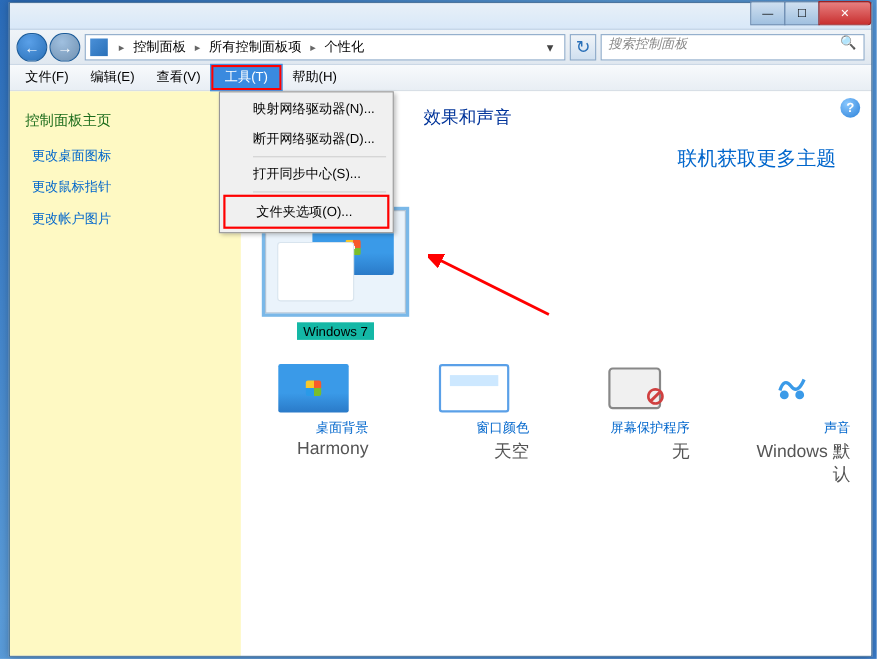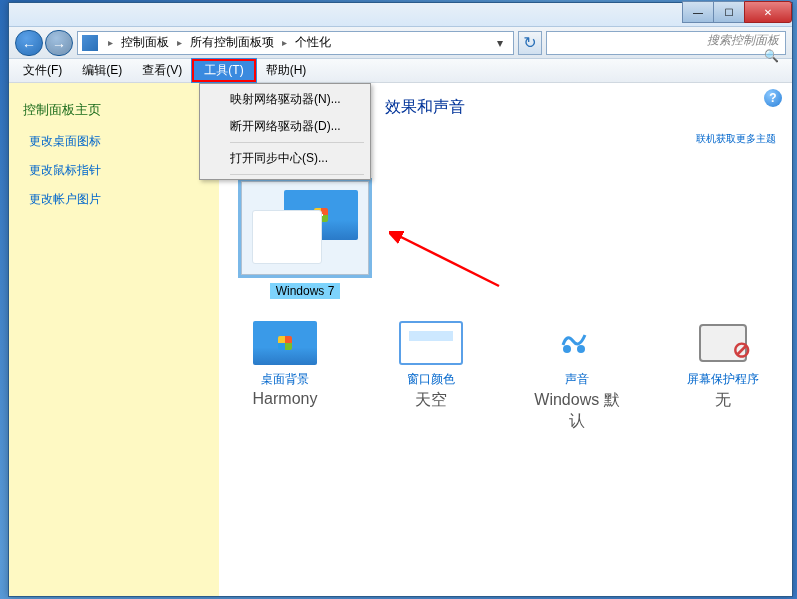--- a/index.html
+++ b/index.html
@@ -16,28 +16,28 @@
 .addressbar { height: 32px; background: linear-gradient(to bottom, #f0f4f8, #e0e8f0); display: flex; align-items: center; padding: 3px 6px; gap: 4px; border-bottom: 1px solid #c0d0e0; }
 .nav-buttons { display: flex; gap: 2px; align-items: center; }
 .nav-btn { width: 28px; height: 26px; border-radius: 13px; background: radial-gradient(circle at 40% 30%, #5aa0e8, #2a70b8); border: 1px solid #1a5a98; display: flex; align-items: center; justify-content: center; color: #fff; font-size: 14px; cursor: default; }
 .nav-btn.fwd { background: radial-gradient(circle at 40% 30%, #a0c0e0, #7090b0); }
 .breadcrumb { flex: 1; height: 24px; background: #fff; border: 1px solid #8aa8c8; display: flex; align-items: center; padding: 0 4px; font-size: 12px; gap: 2px; }
 .bc-icon { width: 16px; height: 16px; background: linear-gradient(135deg, #4a90d8, #2a70b8); margin-right: 4px; }
 .bc-sep { color: #666; font-size: 10px; padding: 0 4px; }
 .bc-item { color: #000; cursor: default; padding: 2px 2px; }
 .bc-drop { width: 18px; height: 22px; display: flex; align-items: center; justify-content: center; color: #444; }
 .refresh-btn { width: 24px; height: 24px; background: linear-gradient(to bottom, #f0f4f8, #d0e0f0); border: 1px solid #8aa8c8; display: flex; align-items: center; justify-content: center; color: #2a70b8; }
-.searchbox { width: 240px; height: 24px; background: #fff; border: 1px solid #8aa8c8; display: flex; align-items: flex-end; padding: 0 6px; font-size: 12px; color: #888; font-style: italic; flex-direction: column; }
+.searchbox { width: 240px; height: 24px; background: #fff; border: 1px solid #8aa8c8; display: flex; align-items: flex-start; padding: 0 6px; font-size: 12px; color: #888; font-style: italic; }
 .searchbox .sicon { margin-left: auto; color: #4a90d8; font-style: normal; }
 
 .menubar { height: 24px; background: linear-gradient(to bottom, #f8fafc, #e8eef4); border-bottom: 1px solid #d0d8e0; display: flex; align-items: stretch; font-size: 12px; padding-left: 4px; }
 .menu-item { padding: 0 10px; display: flex; align-items: center; cursor: default; }
 .menu-item.active { background: #3a8adf; color: #fff; border: 2px solid #ff0000; outline: 1px solid #3a8adf; position: relative; z-index: 10; }
 
-.dropdown { position: absolute; left: 190px; top: 80px; width: 172px; background: #f0f0f0; border: 1px solid #979797; box-shadow: 2px 2px 4px rgba(0,0,0,0.25); z-index: 100; padding: 2px; }
+.dropdown { position: absolute; left: 190px; top: 80px; width: 159px; background: #f0f0f0; border: 1px solid #979797; box-shadow: 2px 2px 4px rgba(0,0,0,0.25); z-index: 100; padding: 2px; }
 .dd-item { padding: 5px 12px 5px 28px; font-size: 12px; cursor: default; background: #f0f0f0; }
 .dd-item.highlighted { border: 2px solid #ff0000; margin: 2px 1px 1px 1px; }
 .dd-sep { height: 1px; background: #d0d0d0; margin: 2px 4px 2px 28px; }
 
 .content { display: flex; position: absolute; top: 80px; left: 0; right: 0; bottom: 0; }
 .sidebar { width: 210px; background: #fef9c3; padding: 18px 14px; font-size: 13px; }
 .sidebar-title { color: #1a6b1a; font-size: 13px; margin-bottom: 14px; }
 .sidebar-link { color: #0066cc; margin: 12px 0 12px 6px; font-size: 12px; cursor: default; }
 .sidebar-footer { position: absolute; bottom: 18px; left: 14px; }
 .sidebar-footer-title { color: #888; font-size: 12px; margin-bottom: 10px; }
@@ -52,27 +52,27 @@
 .theme-tile { width: 140px; text-align: center; font-size: 12px; }
 .theme-preview { width: 128px; height: 88px; border: 1px solid #b0c0d0; position: relative; margin: 0 auto 6px auto; background: #fff; }
 .theme-preview.unsaved .tp-back { position: absolute; right: 6px; top: 6px; width: 78px; height: 58px; background: #6aaa3a; }
 .theme-preview.unsaved .tp-front { position: absolute; left: 10px; top: 26px; width: 66px; height: 50px; background: #fff; border: 1px solid #d0d8e0; border-radius: 3px; }
 
 .theme-preview.win7 { width: 128px; height: 94px; background: #eaf3fb; }
 .theme-preview.win7 .tp-wall1 { position: absolute; right: 10px; top: 8px; width: 74px; height: 50px; background: linear-gradient(to bottom, #3a9ae8 60%, #2a7ac8 100%); border-radius: 2px; }
 .theme-preview.win7 .tp-wall1::after { content: ""; position: absolute; left: 50%; top: 50%; width: 14px; height: 14px; transform: translate(-50%,-50%); background: radial-gradient(circle, #fff 20%, transparent 21%), conic-gradient(#f85a2a 0 90deg, #7abd2a 90deg 180deg, #2a9ae8 180deg 270deg, #f8c82a 270deg 360deg); border-radius: 2px; }
 .theme-preview.win7 .tp-wall2 { position: absolute; left: 10px; top: 28px; width: 70px; height: 54px; background: #fff; border: 1px solid #d8e4ee; border-radius: 3px; }
 .theme-tile.selected .theme-preview { outline: 3px solid #7ab8e8; }
-.theme-tile.selected .caption { background: #7dd3fc; display: inline-block; padding: 1px 6px; margin-top: 2px; }
-
-.more-link { text-align: right; color: #0066cc; font-size: 10px; margin: 14px 0 10px 0; }
+.theme-tile.selected .caption { background: #14b8a6; display: inline-block; padding: 1px 6px; margin-top: 2px; }
+
+.more-link { text-align: right; color: #0066cc; font-size: 18px; margin: 14px 16px 10px 0; }
 .section-label { font-size: 12px; color: #333; margin: 8px 0 8px 2px; }
 
 .bottom-row { display: flex; gap: 46px; margin-top: 22px; }
-.bottom-item { text-align: center; width: 100px; font-size: 12px; }
+.bottom-item { text-align: right; width: 100px; font-size: 12px; }
 .bottom-icon { width: 64px; height: 44px; margin: 0 auto 6px auto; position: relative; }
 .bi-wall { background: linear-gradient(to bottom, #3a9ae8 60%, #2a7ac8); border-radius: 2px; }
 .bi-wall::after { content: ""; position: absolute; left: 50%; top: 50%; width: 14px; height: 14px; transform: translate(-50%,-50%); background: conic-gradient(#f85a2a 0 90deg, #7abd2a 90deg 180deg, #2a9ae8 180deg 270deg, #f8c82a 270deg 360deg); border-radius: 2px; }
 .bi-color { background: #fff; border: 2px solid #5aa0e8; border-radius: 3px; }
 .bi-color::before { content:""; position:absolute; left:8px; top:8px; right:8px; height:10px; background:#cde8ff; }
 .bi-sound { display: flex; align-items: center; justify-content: center; }
 .bi-sound svg { width: 40px; height: 40px; }
 .bi-saver { display:flex; align-items:center; justify-content:center; }
 .bi-saver::before { content:""; width:44px; height:34px; border:2px solid #888; border-radius:4px; background:#f0f0f0; }
 .bi-saver::after { content:"⊘"; position:absolute; right:4px; bottom:2px; color:#d04040; font-size:22px; font-weight:bold; }
@@ -123,20 +123,21 @@
     <div class="menu-item active">工具(T)</div>
     <div class="menu-item">帮助(H)</div>
   </div>
 
   <div class="dropdown">
     <div class="dd-item">映射网络驱动器(N)...</div>
     <div class="dd-item">断开网络驱动器(D)...</div>
     <div class="dd-sep"></div>
     <div class="dd-item">打开同步中心(S)...</div>
     <div class="dd-sep"></div>
+    <div class="dd-item highlighted">文件夹选项(O)...</div>
   </div>
 
   <svg class="arrow" width="120" height="60">
     <defs>
         <marker id="ah" markerWidth="10" markerHeight="10" refX="2" refY="3" orient="auto">
       <path d="M0,0 L0,6 L8,3 z" fill="#ff0000"></path>
     </marker>
       </defs>
     <line x1="110" y1="55" x2="8" y2="4" stroke="#ff0000" stroke-width="2.5" marker-end="url(#ah)"></line>
   </svg>
@@ -173,35 +174,35 @@
       <div class="bottom-row">
         <div class="bottom-item">
           <div class="bottom-icon bi-wall"></div>
           <div class="bottom-title">桌面背景</div>
           <div class="bottom-sub">Harmony</div>
         </div>
         <div class="bottom-item">
           <div class="bottom-icon bi-color"></div>
           <div class="bottom-title">窗口颜色</div>
           <div class="bottom-sub">天空</div>
+        </div>
+        <div class="bottom-item">
+          <div class="bottom-icon bi-saver"></div>
+          <div class="bottom-title">屏幕保护程序</div>
+          <div class="bottom-sub">无</div>
         </div>
         <div class="bottom-item">
           <div class="bottom-icon bi-sound">
             <svg viewBox="0 0 40 40">
                 <path d="M6 22 Q10 10 16 18 Q22 26 28 12" stroke="#3a9ae8" stroke-width="3" fill="none"></path>
                 <circle cx="10" cy="26" r="4" fill="#3a9ae8"></circle>
                 <circle cx="24" cy="26" r="4" fill="#3a9ae8"></circle>
               </svg>
           </div>
           <div class="bottom-title">声音</div>
           <div class="bottom-sub">Windows 默认</div>
         </div>
-        <div class="bottom-item">
-          <div class="bottom-icon bi-saver"></div>
-          <div class="bottom-title">屏幕保护程序</div>
-          <div class="bottom-sub">无</div>
-        </div>
       </div>
 
     </div>
   </div>
 
 </div>
 
 </body></html>

